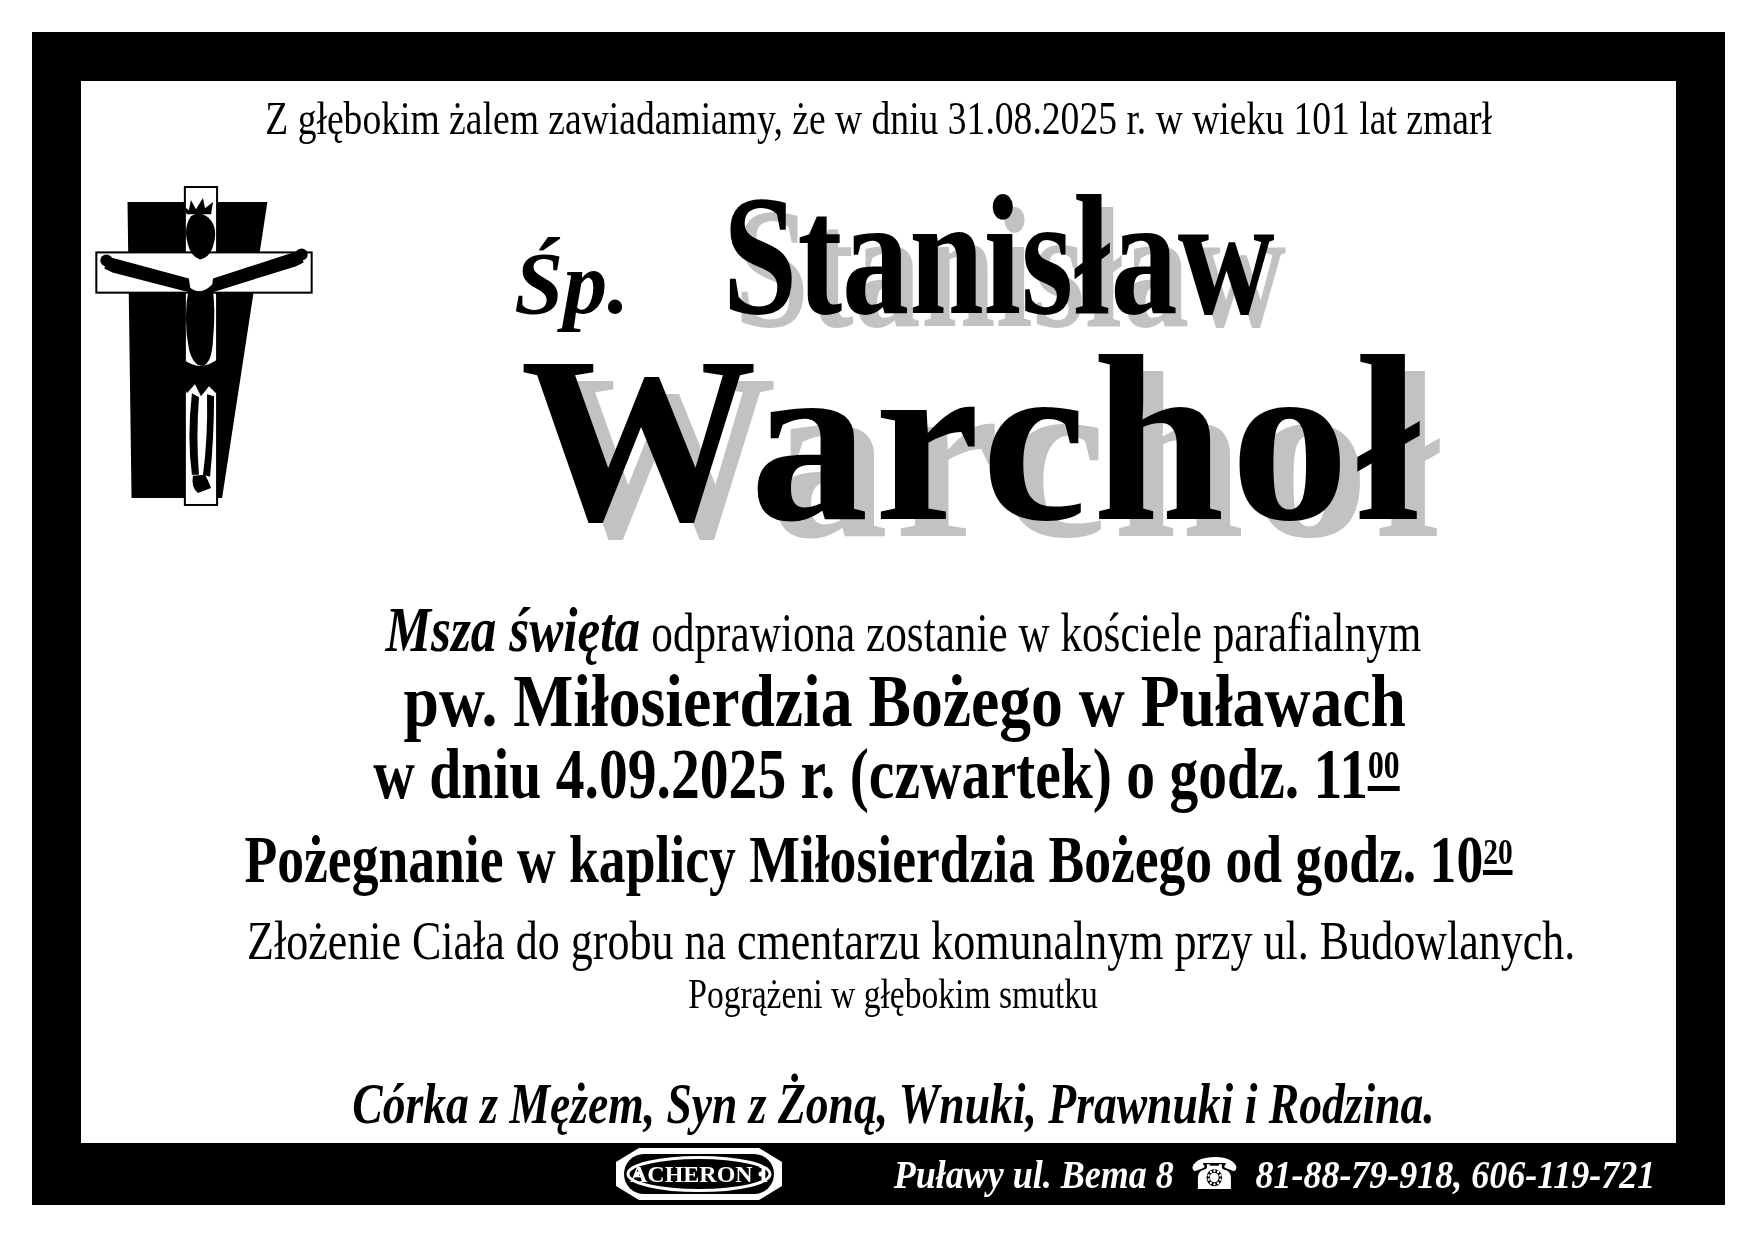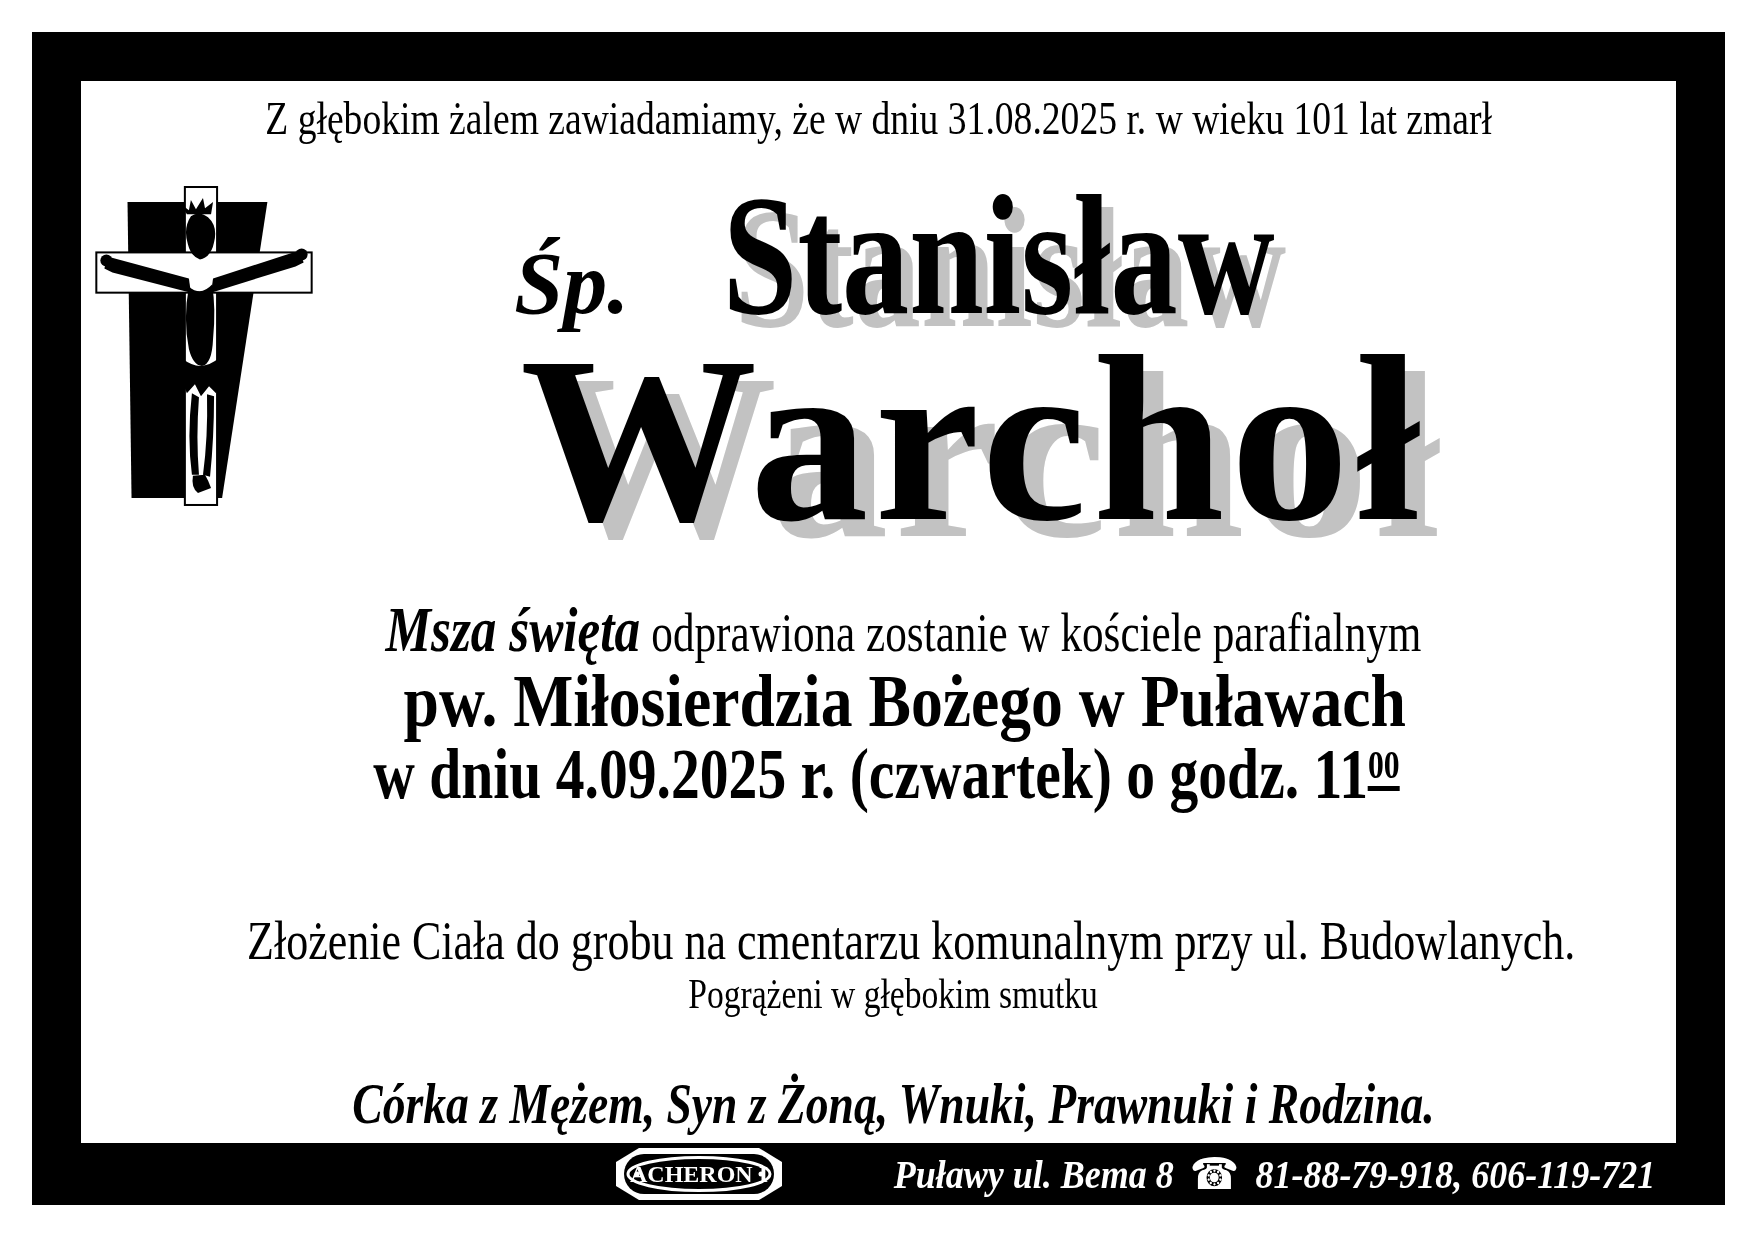--- a/index.html
+++ b/index.html
@@ -129,20 +129,25 @@
       </div>
 
       <div class="line dateline">
         <span class="inner-shift">
           <span class="cx">
             <span>w dniu 4.09.2025 r. (czwartek) o godz. 11</span><span class="sup-time">00</span>
           </span>
         </span>
       </div>
 
+      <div class="line farewell">
+        <span class="cx">
+          <span>Pożegnanie w kaplicy Miłosierdzia Bożego od godz. 10</span><span class="sup-time">20</span>
+        </span>
+      </div>
 
       <div class="line burial">
         <span class="cx">Złożenie Ciała do grobu na cmentarzu komunalnym przy ul. Budowlanych.</span>
       </div>
 
       <div class="line mourn1">
         <span class="inner-shift">
           <span class="cx">Pogrążeni w głębokim smutku</span>
         </span>
       </div>

